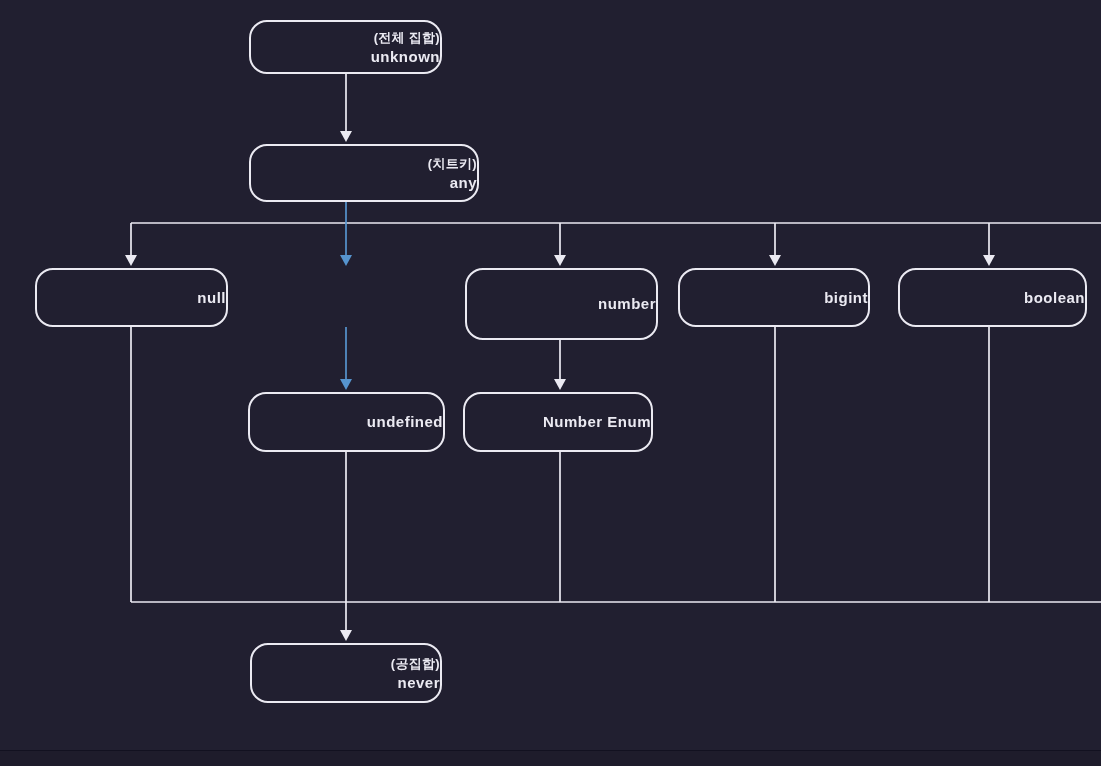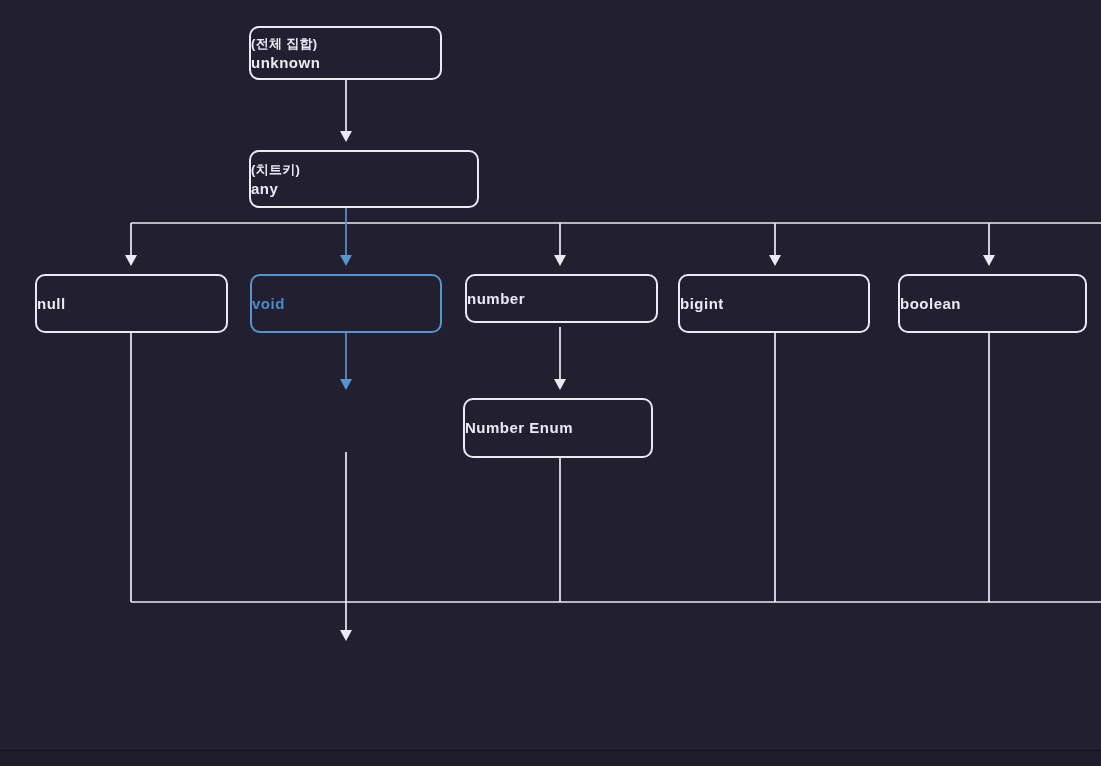--- a/index.html
+++ b/index.html
@@ -20,41 +20,40 @@
     overflow:hidden;
   }
   svg.edges{position:absolute;left:0;top:0;z-index:1;}
   .e{stroke:var(--line);stroke-width:1.7;fill:none;}
   .e.blue{stroke:var(--accent);}
   .a{fill:var(--line);stroke:none;}
   .a.blue{fill:var(--accent);}
   .node{
     position:absolute;z-index:2;
     border:2.5px solid var(--line);
-    border-radius:10px;
+    border-radius:18px;
     background:var(--bg);
     display:flex;flex-direction:column;
-    align-items:flex-start;justify-content:center;
+    align-items:flex-end;justify-content:center;
     color:var(--line);
-    margin-top:6px;
   }
   .node .lbl{
     font-size:15px;font-weight:700;letter-spacing:0.5px;line-height:1.15;
   }
   .node .sub{
     font-size:13px;font-weight:600;letter-spacing:0.3px;margin-bottom:1px;
   }
   .node.hl{border-color:var(--accent);}
   .node.hl .lbl{color:var(--accent-text);}
   
   #n-unknown    {left:249px;top:20px; width:193px;height:54px;}
   #n-any        {left:249px;top:144px;width:230px;height:58px;}
   #n-null       {left:35px; top:268px;width:193px;height:59px;}
   #n-void       {left:250px;top:268px;width:192px;height:59px;}
-  #n-number     {left:465px;top:268px;width:193px;height:49px;}
+  #n-number     {left:465px;top:268px;width:193px;height:72px;}
   #n-bigint     {left:678px;top:268px;width:192px;height:59px;}
   #n-boolean    {left:898px;top:268px;width:189px;height:59px;}
   #n-undefined  {left:248px;top:392px;width:197px;height:60px;}
   #n-number-enum{left:463px;top:392px;width:190px;height:60px;}
   #n-never      {left:250px;top:643px;width:192px;height:60px;}
   .bottom-divider{
     position:absolute;left:0;top:750px;width:1101px;height:1px;
     background:var(--divider);z-index:3;
   }
   .bottom-strip{
@@ -109,37 +108,41 @@
 
   <div class="node" id="n-any">
     <div class="sub">(치트키)</div>
     <div class="lbl">any</div>
   </div>
 
   <div class="node" id="n-null">
     <div class="lbl">null</div>
   </div>
 
-  <div class="node hl" id="n-void">
-    <div class="lbl">void</div>
-  </div>
 
   <div class="node" id="n-number">
     <div class="lbl">number</div>
   </div>
 
   <div class="node" id="n-bigint">
     <div class="lbl">bigint</div>
   </div>
 
   <div class="node" id="n-boolean">
     <div class="lbl">boolean</div>
   </div>
 
+  <div class="node" id="n-undefined">
+    <div class="lbl">undefined</div>
+  </div>
 
   <div class="node" id="n-number-enum">
     <div class="lbl">Number Enum</div>
   </div>
 
+  <div class="node" id="n-never">
+    <div class="sub">(공집합)</div>
+    <div class="lbl">never</div>
+  </div>
 
   <div class="bottom-divider"></div>
   <div class="bottom-strip"></div>
 </div>
 
 </body></html>

